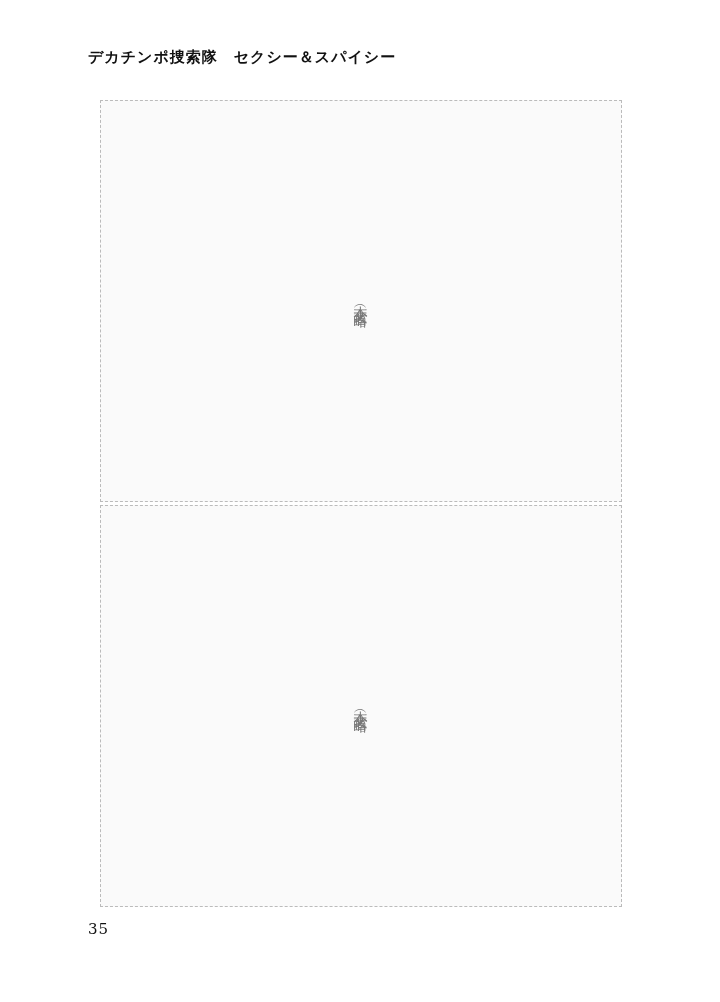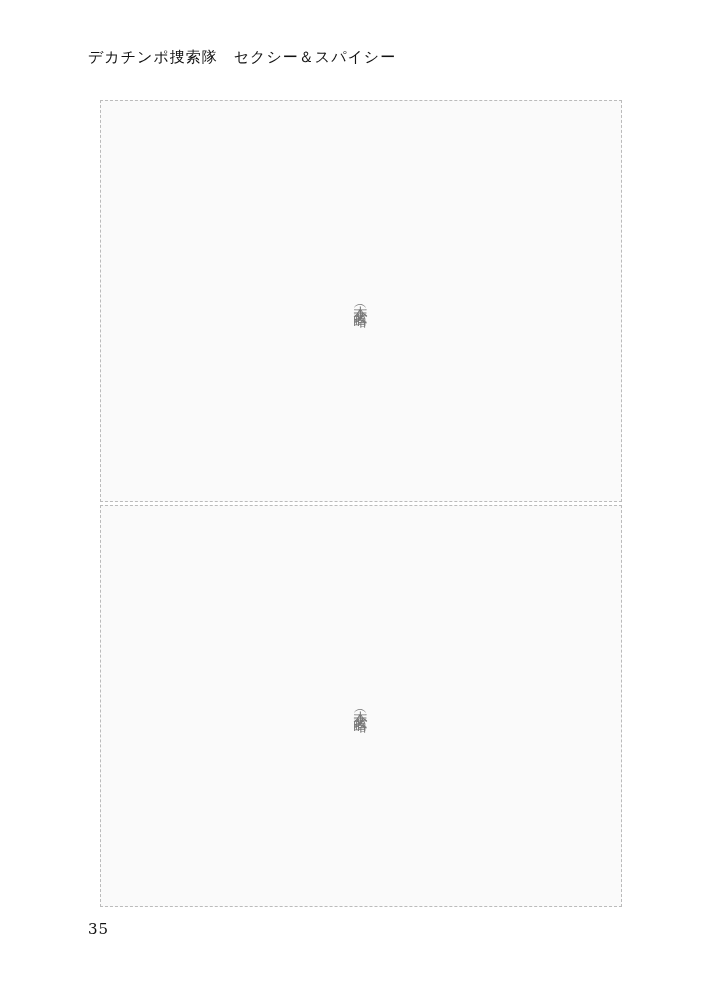--- a/index.html
+++ b/index.html
@@ -1,18 +1,18 @@
 <!DOCTYPE html>
 <html><head>
 <meta charset="utf-8">
 <style>
   html, body { margin: 0; padding: 0; background: #ffffff; }
   body { width: 720px; height: 1002px; position: relative; overflow: hidden;
          font-family: "DejaVu Serif", "Liberation Serif", serif; color: #111; }
-  .header { position: absolute; top: 48px; left: 88px; font-size: 15px; letter-spacing: 1px; }
+  .header { position: absolute; top: 48px; left: 88px; font-size: 15px; letter-spacing: 1px; font-weight: bold; }
   .footer { position: absolute; top: 920px; left: 88px; font-size: 15px; letter-spacing: 1px; display: flex; gap: 58px; }
   .block { position: absolute; border: 1px dashed #bbb; background: #fafafa;
            display: flex; align-items: center; justify-content: center; }
   .block-top { top: 100px; left: 100px; width: 520px; height: 400px; }
   .block-bottom { top: 505px; left: 100px; width: 520px; height: 400px; }
   .notice { writing-mode: vertical-rl; font-size: 14px; color: #777; letter-spacing: 2px;
             font-family: "DejaVu Sans", sans-serif; }
 </style>
 </head>
 <body>

